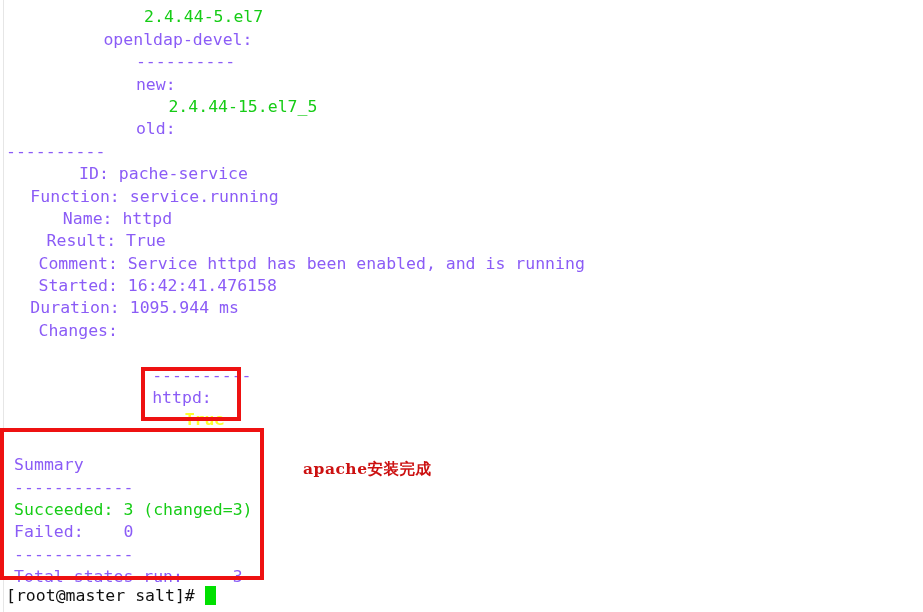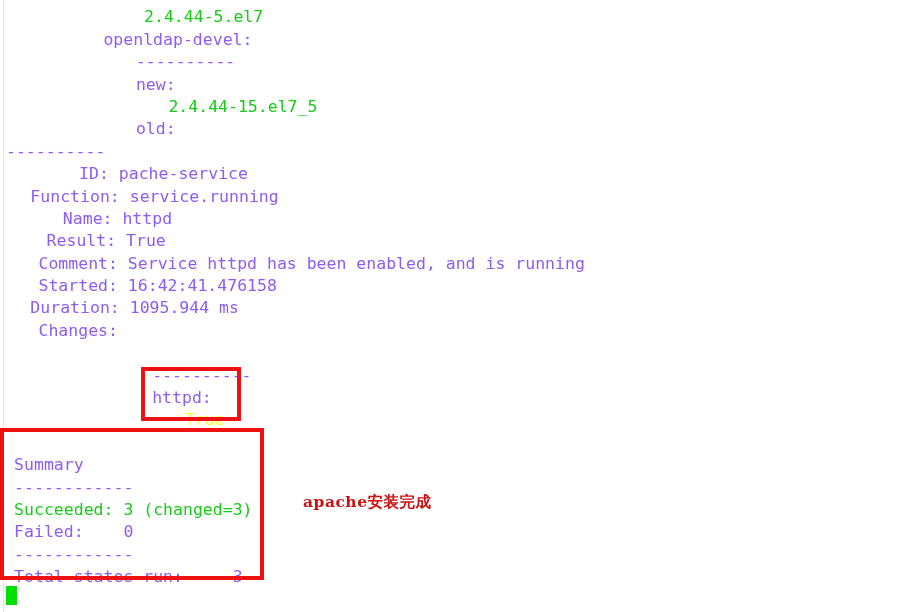--- a/index.html
+++ b/index.html
@@ -35,21 +35,21 @@
     white-space: pre;
     letter-spacing: 0px;
   }
   .ln {
     height: 22.4px;
     padding-left: 6px;
     color: #15cfd4;       
   }
   .cy { color: #8b5cf6; }
   .gr { color: #16cc16; }
-  .ye { color: #ffff2e; font-weight: normal; margin-top: 44px; }
+  .ye { color: #ffff2e; font-weight: bold; margin-top: 44px; }
 
   
   .prompt-row {
     position: absolute;
     left: 0;
     top: 583px;
     height: 29px;
     width: 923px;
     padding-left: 6px;
     font-family: "DejaVu Sans Mono", "Liberation Mono", monospace;
@@ -72,21 +72,21 @@
     border: 4px solid #ee1111;
     box-sizing: border-box;
     pointer-events: none;
   }
   #box-httpd  { left: 141px; top: 367px; width: 100px;  height: 54px; }
   #box-summary{ left: 0px;   top: 428px; width: 264px;  height: 152px; }
 
   .anno-text {
     position: absolute;
     left: 303px;
-    top: 492px;
+    top: 459px;
     color: #cc1111;
     font-family: "DejaVu Serif", "Liberation Serif", serif;
     font-weight: bold;
     font-size: 15.5px;
     letter-spacing: 0.5px;
     white-space: pre;
   }
 </style>
 </head>
 <body>
@@ -95,15 +95,15 @@
 
   <div class="left-edge"></div>
 
   <div class="term" id="term-body"><div class="ln"><span class="cy" style="margin-left: 113.68px;">old:</span></div><div class="ln"><span class="gr" style="margin-left: 138.04px;">2.4.44-5.el7</span></div><div class="ln"><span class="cy" style="margin-left: 97.44px;">openldap-devel:</span></div><div class="ln"><span class="cy" style="margin-left: 129.92px;">----------</span></div><div class="ln"><span class="cy" style="margin-left: 129.92px;">new:</span></div><div class="ln"><span class="gr" style="margin-left: 162.4px;">2.4.44-15.el7_5</span></div><div class="ln"><span class="cy" style="margin-left: 129.92px;">old:</span></div><div class="ln"><span class="cy" style="margin-left: 0px;">----------</span></div><div class="ln"><span class="cy" style="margin-left: 73.08px;">ID: pache-service</span></div><div class="ln"><span class="cy" style="margin-left: 24.36px;">Function: service.running</span></div><div class="ln"><span class="cy" style="margin-left: 56.84px;">Name: httpd</span></div><div class="ln"><span class="cy" style="margin-left: 40.6px;">Result: True</span></div><div class="ln"><span class="cy" style="margin-left: 32.48px;">Comment: Service httpd has been enabled, and is running</span></div><div class="ln"><span class="cy" style="margin-left: 32.48px;">Started: 16:42:41.476158</span></div><div class="ln"><span class="cy" style="margin-left: 24.36px;">Duration: 1095.944 ms</span></div><div class="ln"><span class="cy" style="margin-left: 32.48px;">Changes:</span></div><div class="ln"><span class="cy" style="margin-left: 0px;"></span></div><div class="ln"><span class="cy" style="margin-left: 146.16px;">----------</span></div><div class="ln"><span class="cy" style="margin-left: 146.16px;">httpd:</span></div><div class="ln"><span class="ye" style="margin-left: 178.64px;">True</span></div><div class="ln"><span class="cy" style="margin-left: 0px;"></span></div><div class="ln"><span class="cy" style="margin-left: 8.12px;">Summary</span></div><div class="ln"><span class="cy" style="margin-left: 8.12px;">------------</span></div><div class="ln"><span class="gr" style="margin-left: 8.12px;">Succeeded: 3 (changed=3)</span></div><div class="ln"><span class="cy" style="margin-left: 8.12px;">Failed:    0</span></div><div class="ln"><span class="cy" style="margin-left: 8.12px;">------------</span></div><div class="ln"><span class="cy" style="margin-left: 8.12px;">Total states run:     3</span></div></div>
 
   <div class="anno-box" id="box-httpd"></div>
   <div class="anno-box" id="box-summary"></div>
 
   <div class="anno-text">apache安装完成</div>
 
-  <div class="prompt-row"><span class="cursor"></span></div>
+  <div class="prompt-row"><span>[root@master salt]# </span><span class="cursor"></span></div>
 
 </div>
 
 </body></html>

